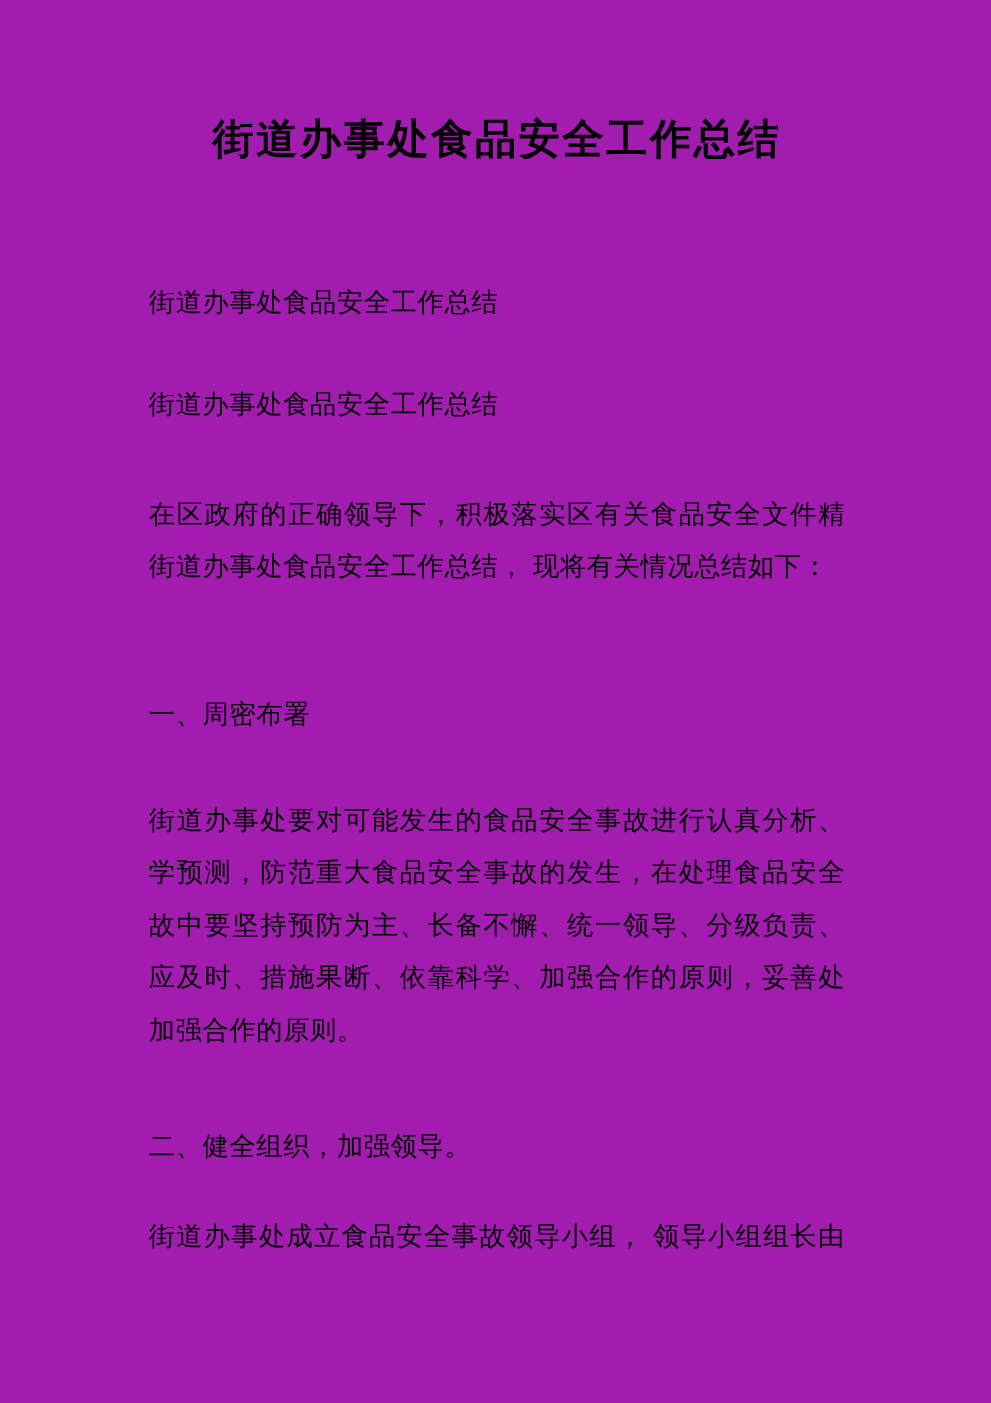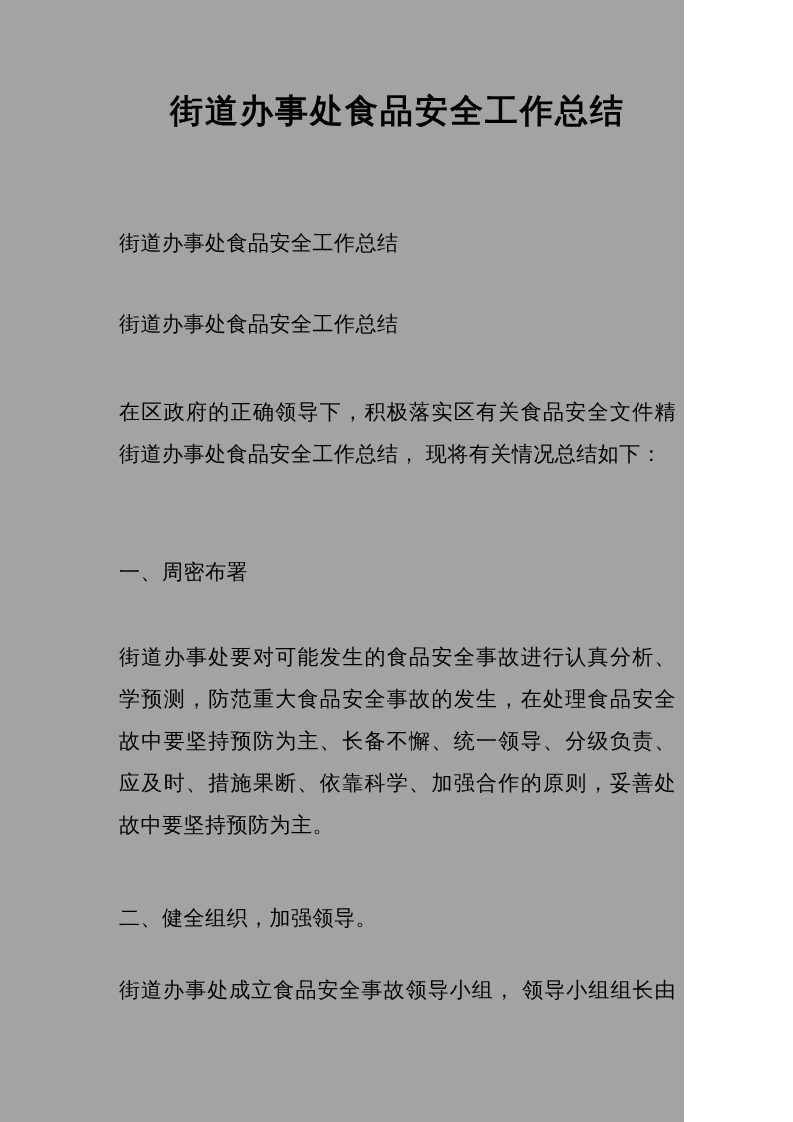--- a/index.html
+++ b/index.html
@@ -2,25 +2,25 @@
 <html><head>
   <meta charset="utf-8">
   <style>
     html, body {
       margin: 0;
       padding: 0;
       background: #ffffff;
     }
     .page {
       position: relative;
-      width: 684px;
+      width: 793px;
       height: 1122px;
-      background: #a3a3a3;
+      background: #a21caf;
       color: #000000;
-      font-family: Liberation Serif, serif;
+      font-family: Liberation Sans, sans-serif;
       overflow: hidden;
     }
     .doc-title {
       position: absolute;
       left: 119px;
       width: 557px;
       top: 88px;
       margin: 0;
       font-size: 33px;
       line-height: 46px;
@@ -66,21 +66,21 @@
     <div class="line">街道办事处食品安全工作总结， 现将有关情况总结如下：</div>
   </div>
 
   <p class="block" style="top:551px">一、周密布署</p>
 
   <div class="block" style="top:636px">
     <div class="line just">街道办事处要对可能发生的食品安全事故进行认真分析、科</div>
     <div class="line just">学预测，防范重大食品安全事故的发生，在处理食品安全事</div>
     <div class="line just">故中要坚持预防为主、长备不懈、统一领导、分级负责、反</div>
     <div class="line just">应及时、措施果断、依靠科学、加强合作的原则，妥善处理</div>
-    <div class="line">故中要坚持预防为主。</div>
+    <div class="line">加强合作的原则。</div>
   </div>
 
   <p class="block" style="top:897px">二、健全组织，加强领导。</p>
 
   <div class="block" style="top:969px">
     <div class="line just">街道办事处成立食品安全事故领导小组， 领导小组组长由何</div>
   </div>
 
 </div>
 

